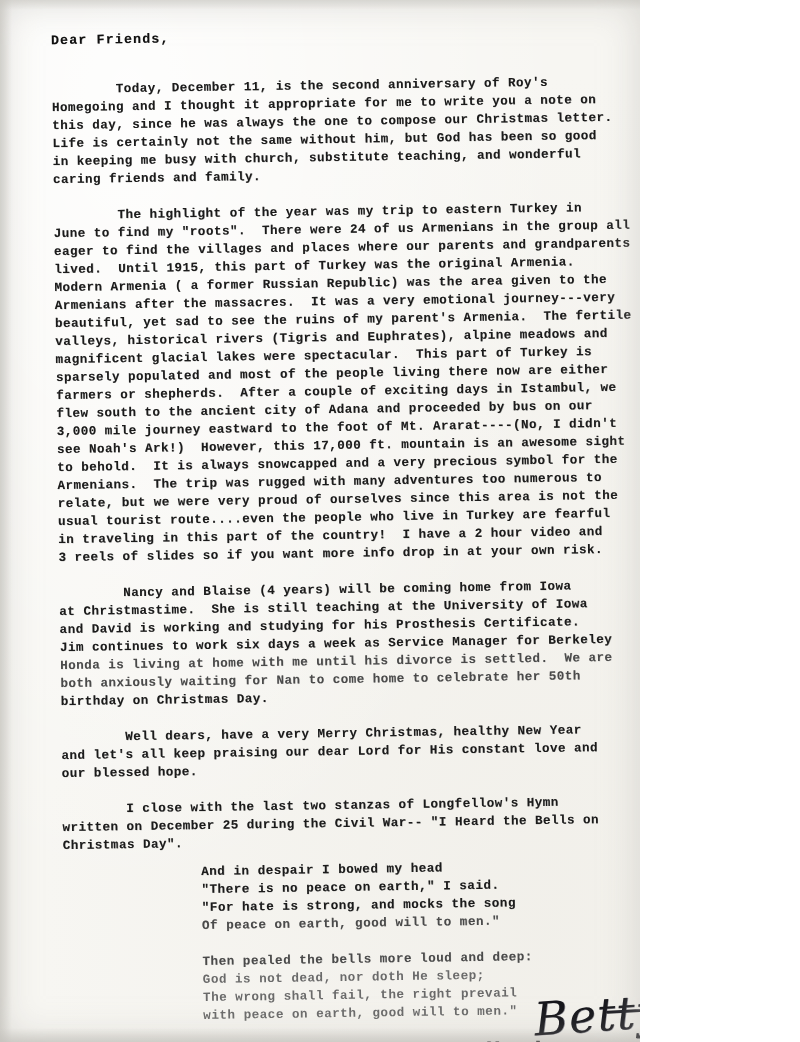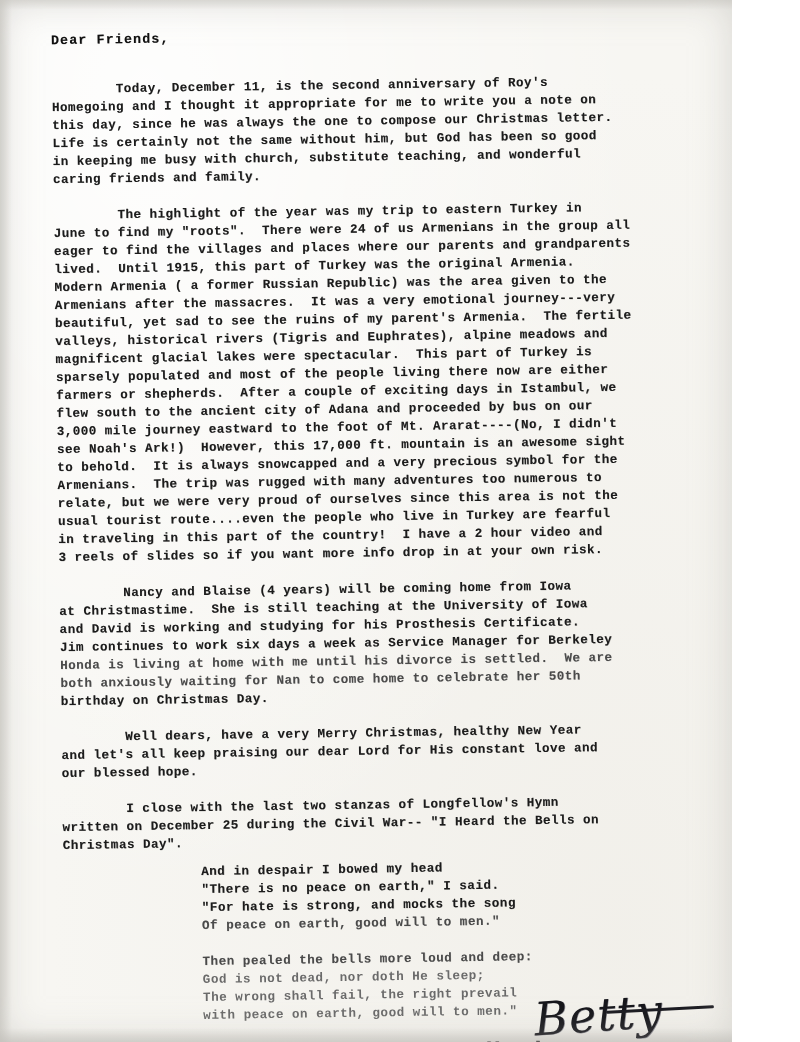--- a/index.html
+++ b/index.html
@@ -10,21 +10,21 @@
   body {
     width: 800px;
     height: 1042px;
     overflow: hidden;
     font-family: "Liberation Mono", "DejaVu Sans Mono", monospace;
   }
 
   
   #page {
     position: relative;
-    width: 732px;
+    width: 640px;
     height: 1042px;
     background: #f7f6f2;
     background-image:
       radial-gradient(ellipse at 20% 10%, rgba(255,255,255,0.85) 0%, rgba(247,246,242,0) 60%),
       radial-gradient(ellipse at 85% 90%, rgba(240,238,232,0.8) 0%, rgba(247,246,242,0) 65%);
     overflow: hidden;
   }
 
   
   #page::after {

